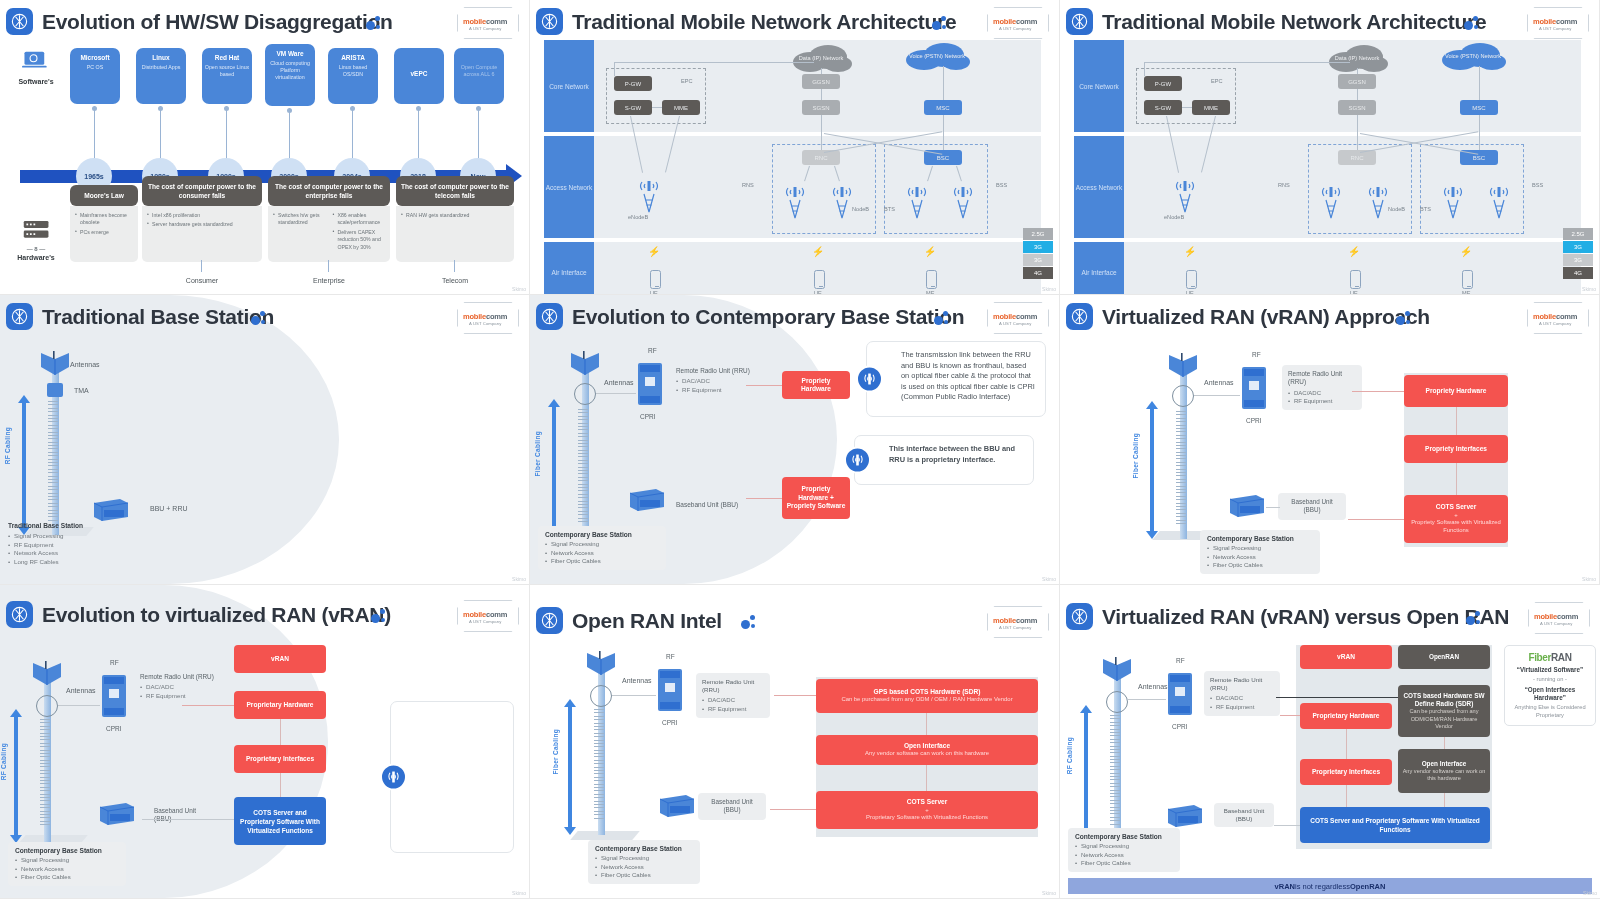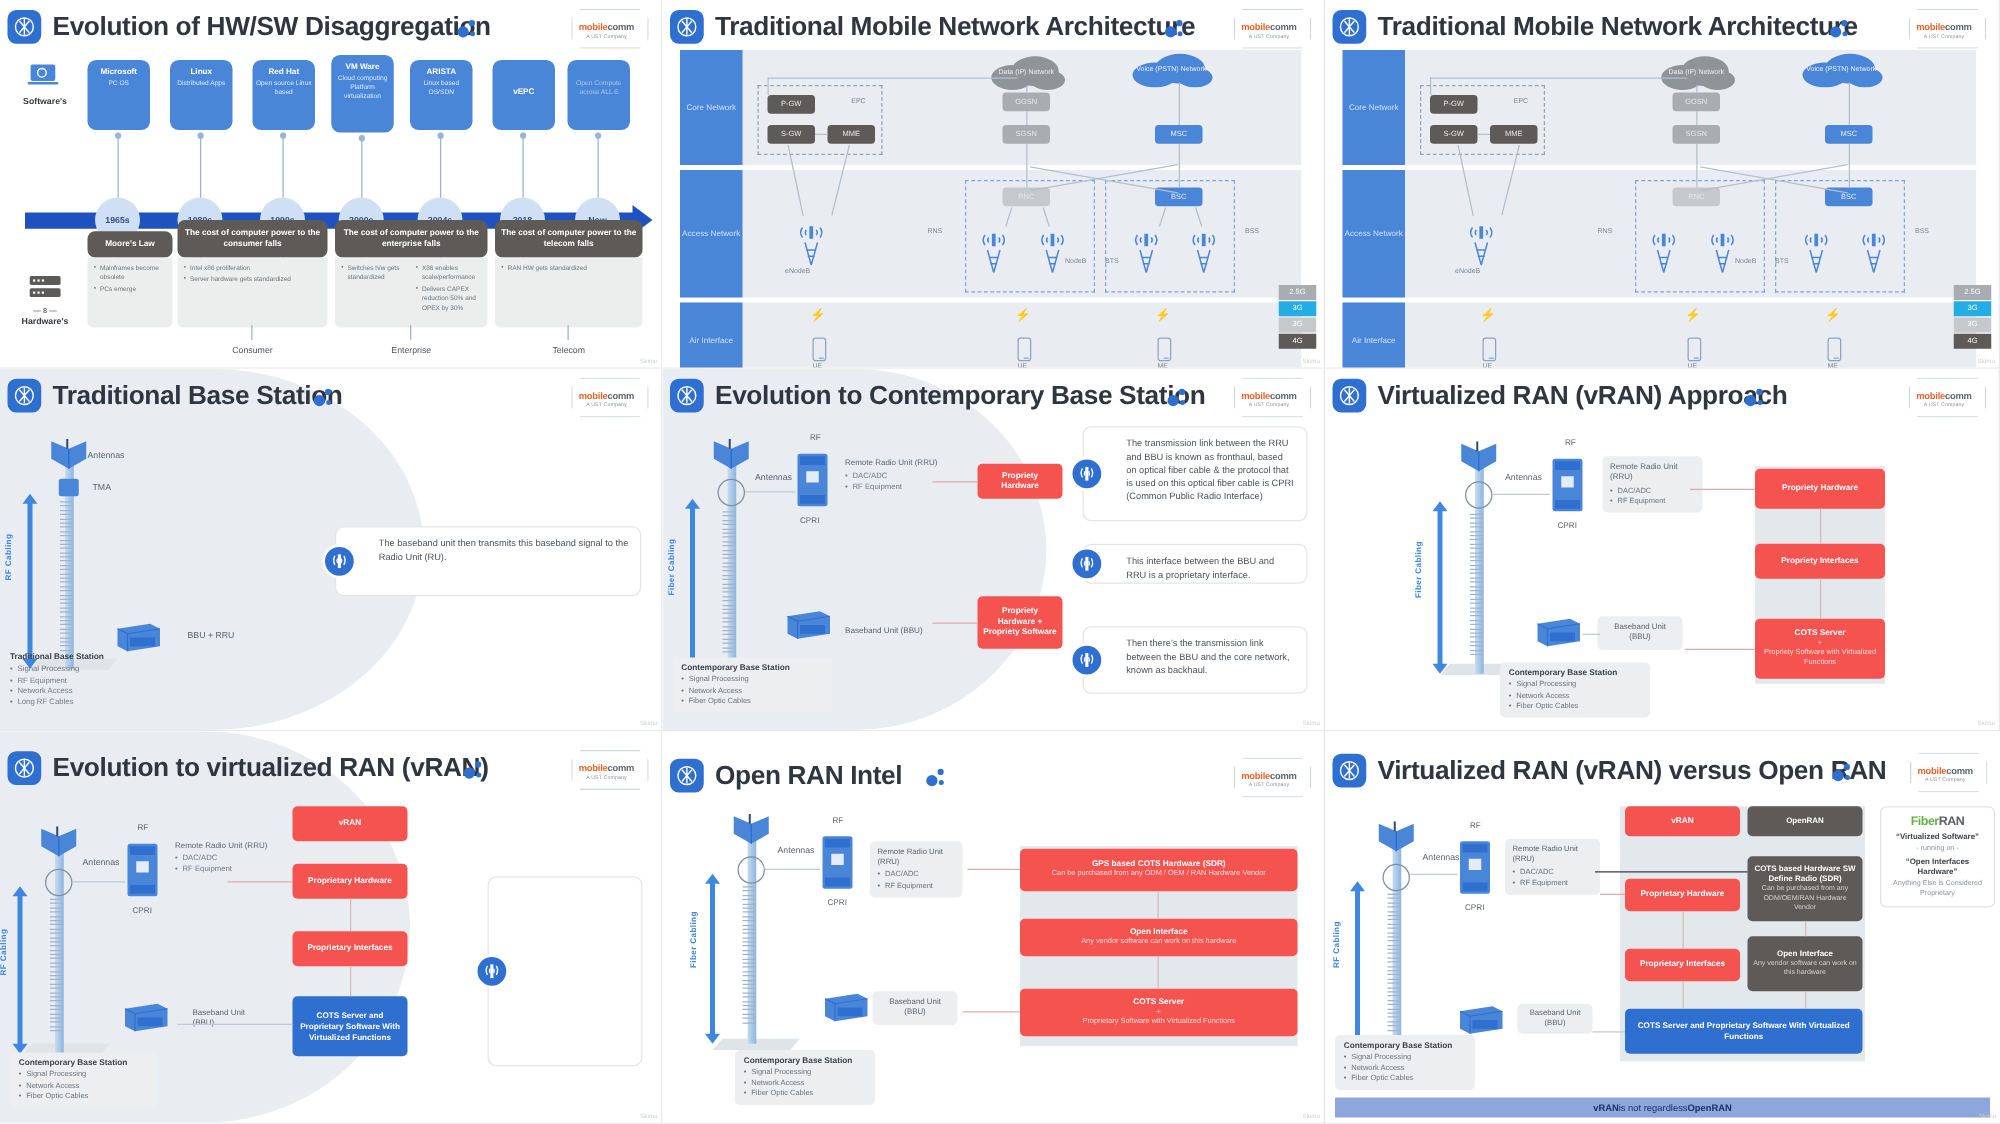--- a/index.html
+++ b/index.html
@@ -726,29 +726,20 @@
       <div class="note" style="left:8px; bottom:18px; width:150px;">
         <b>Traditional Base Station</b>
         <ul style="list-style:none;margin-top:2px">
           <li style="padding-left:6px;position:relative"><span style="position:absolute;left:0">•</span><span>Signal Processing</span></li>
           <li style="padding-left:6px;position:relative"><span style="position:absolute;left:0">•</span><span>RF Equipment</span></li>
           <li style="padding-left:6px;position:relative"><span style="position:absolute;left:0">•</span><span>Network Access</span></li>
           <li style="padding-left:6px;position:relative"><span style="position:absolute;left:0">•</span><span>Long RF Cables</span></li>
         </ul>
       </div>
 
-      <div class="callout" style="left:268px; top:86px; width:245px; height:56px;">
-        <div class="co-ic">
-            <svg viewBox="0 0 24 24" fill="none" stroke="#fff" stroke-width="1.5">
-              <path d="M7 6 q-3 5 0 10 M17 6 q3 5 0 10 M10 9 q-1.5 3 0 5 M14 9 q1.5 3 0 5"></path>
-              <rect x="11" y="5" width="2" height="14" fill="#fff"></rect>
-            </svg>
-          </div>
-        <span>The baseband unit then transmits this baseband signal to the Radio Unit (RU).</span>
-      </div>
     </div>
     <div class="wm">Skimo</div>
   </div>
 
   <div class="slide">
     <div class="bs-bg" style="top:0;height:100%;width:58%;"></div>
     <div class="hdr">
       <div class="badge">
         <svg viewBox="0 0 24 24" fill="none" stroke="#ffffff" stroke-width="1.4">
             <circle cx="12" cy="12" r="9"></circle>
@@ -869,37 +860,28 @@
 
       <div class="callout" style="left:336px; top:6px; width:180px; height:76px;">
         <div class="co-ic">
             <svg viewBox="0 0 24 24" fill="none" stroke="#fff" stroke-width="1.5">
               <path d="M7 6 q-3 5 0 10 M17 6 q3 5 0 10 M10 9 q-1.5 3 0 5 M14 9 q1.5 3 0 5"></path>
               <rect x="11" y="5" width="2" height="14" fill="#fff"></rect>
             </svg>
           </div>
         <span>The transmission link between the RRU and BBU is known as fronthaul, based on optical fiber cable &amp; the protocol that is used on this optical fiber cable is CPRI (Common Public Radio Interface)</span>
       </div>
-      <div class="callout" style="left:336px; top:100px; width:180px; height:32px;">
+      <div class="callout" style="left:324px; top:100px; width:180px; height:50px;font-weight:bold;">
         <div class="co-ic">
             <svg viewBox="0 0 24 24" fill="none" stroke="#fff" stroke-width="1.5">
               <path d="M7 6 q-3 5 0 10 M17 6 q3 5 0 10 M10 9 q-1.5 3 0 5 M14 9 q1.5 3 0 5"></path>
               <rect x="11" y="5" width="2" height="14" fill="#fff"></rect>
             </svg>
           </div>
         <span>This interface between the BBU and RRU is a proprietary interface.</span>
-      </div>
-      <div class="callout" style="left:336px; top:166px; width:180px; height:54px;">
-        <div class="co-ic">
-            <svg viewBox="0 0 24 24" fill="none" stroke="#fff" stroke-width="1.5">
-              <path d="M7 6 q-3 5 0 10 M17 6 q3 5 0 10 M10 9 q-1.5 3 0 5 M14 9 q1.5 3 0 5"></path>
-              <rect x="11" y="5" width="2" height="14" fill="#fff"></rect>
-            </svg>
-          </div>
-        <span>Then there's the transmission link between the BBU and the core network, known as backhaul.</span>
       </div>
     </div>
     <div class="wm">Skimo</div>
   </div>
 
   <div class="slide">
     <div class="hdr">
       <div class="badge">
         <svg viewBox="0 0 24 24" fill="none" stroke="#ffffff" stroke-width="1.4">
             <circle cx="12" cy="12" r="9"></circle>

